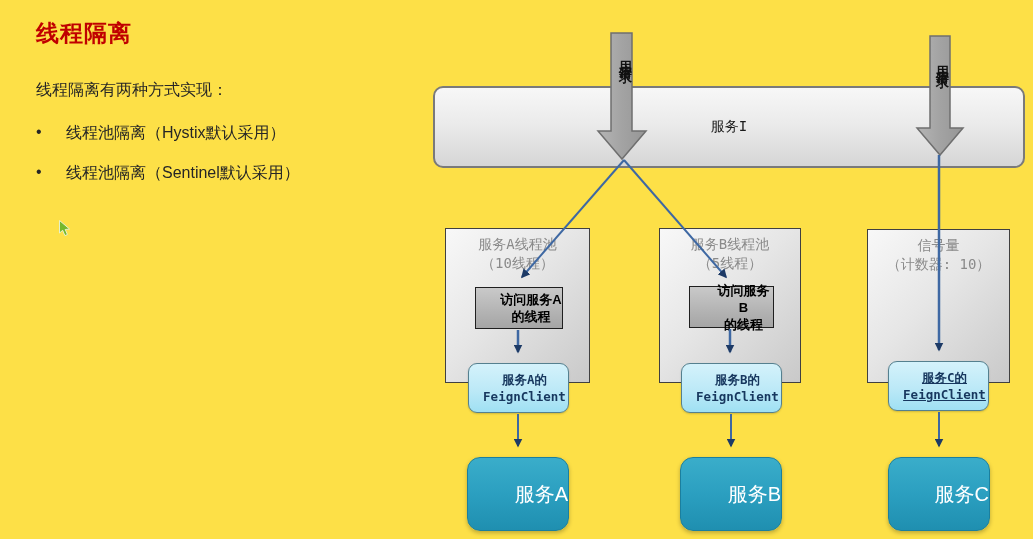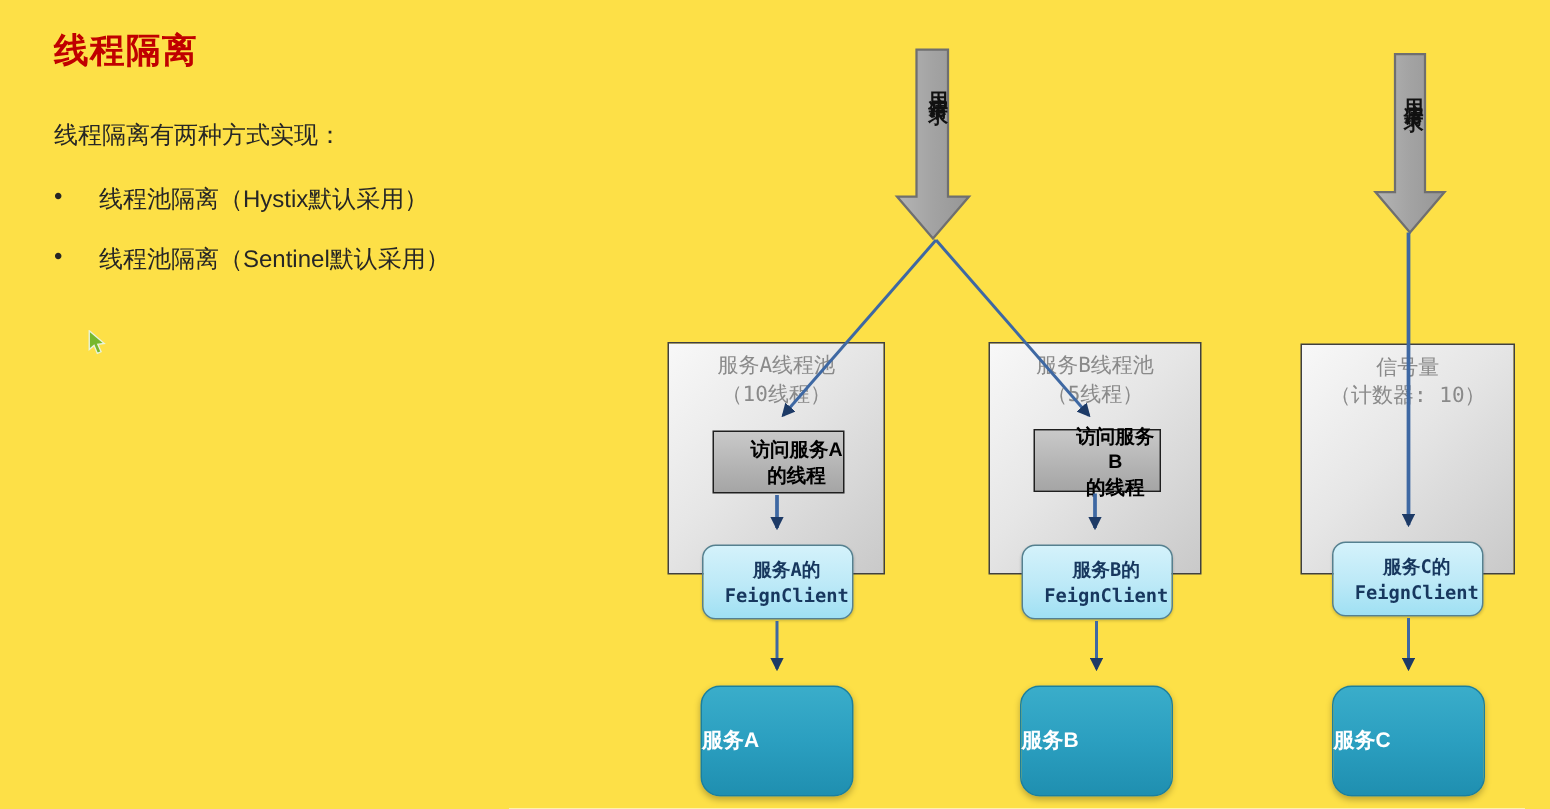--- a/index.html
+++ b/index.html
@@ -68,27 +68,27 @@
     background: linear-gradient(180deg, #d4f2fb 0%, #bce9f7 55%, #9fe0f3 100%);
     display: flex; align-items: center; justify-content: center; text-align: center;
     font-size: 12.5px; line-height: 17px; font-weight: 600; color: #17375e;
     white-space: pre-line;
     font-family: "DejaVu Sans Mono", "Liberation Mono", monospace;
     box-shadow: 0 1px 2px rgba(0,0,0,0.18);
     padding-left: 12px;
   }
   .feign-a { left: 468px; top: 363px; width: 101px; height: 50px; }
   .feign-b { left: 681px; top: 363px; width: 101px; height: 50px; }
-  .feign-c { left: 888px; top: 361px; width: 101px; height: 50px; }
+  .feign-c { left: 888px; top: 361px; width: 101px; height: 50px; text-decoration: underline; }
 
   .teal {
     border: 1px solid #1b7f9e; border-radius: 13px;
     background: linear-gradient(180deg, #3aadca 0%, #2b9fc0 50%, #1f8fb0 100%);
-    display: flex; align-items: center; justify-content: flex-start;
-    font-size: 14px; font-weight: bold; color: #ffffff;
+    display: flex; align-items: center; justify-content: flex-end;
+    font-size: 20px; font-weight: normal; color: #ffffff;
     box-shadow: 0 2px 4px rgba(0,0,0,0.25);
   }
   .teal-a { left: 467px; top: 457px; width: 102px; height: 74px; }
   .teal-b { left: 680px; top: 457px; width: 102px; height: 74px; }
   .teal-c { left: 888px; top: 457px; width: 102px; height: 74px; }
 
   .vtext {
     writing-mode: vertical-rl; text-orientation: upright;
     font-size: 13px; font-weight: bold; color: #111;
     letter-spacing: 3px; z-index: 6;
@@ -116,20 +116,23 @@
   </div>
   <div class="abs bullet-row bullet-2">
     <span class="dot">•</span>
     <span>线程池隔离（Sentinel默认采用）</span>
   </div>
 
   <svg class="abs cursor-svg" width="15" height="17" viewBox="0 0 15 17">
     <path d="M1.5,0.5 L1.5,13 L4.7,10.3 L6.9,15.6 L9.4,14.5 L7.2,9.5 L11.5,9 Z" fill="#76b82d" stroke="#e9f4db" stroke-width="0.9"></path>
   </svg>
 
+  <div class="abs service-bar">
+    <span class="service-bar-label">服务I</span>
+  </div>
 
   <div class="abs pool pool-a">
     <div class="pool-label">服务A线程池
 （10线程）</div>
   </div>
   <div class="abs pool pool-b">
     <div class="pool-label">服务B线程池
 （5线程）</div>
   </div>
   <div class="abs pool pool-c">

